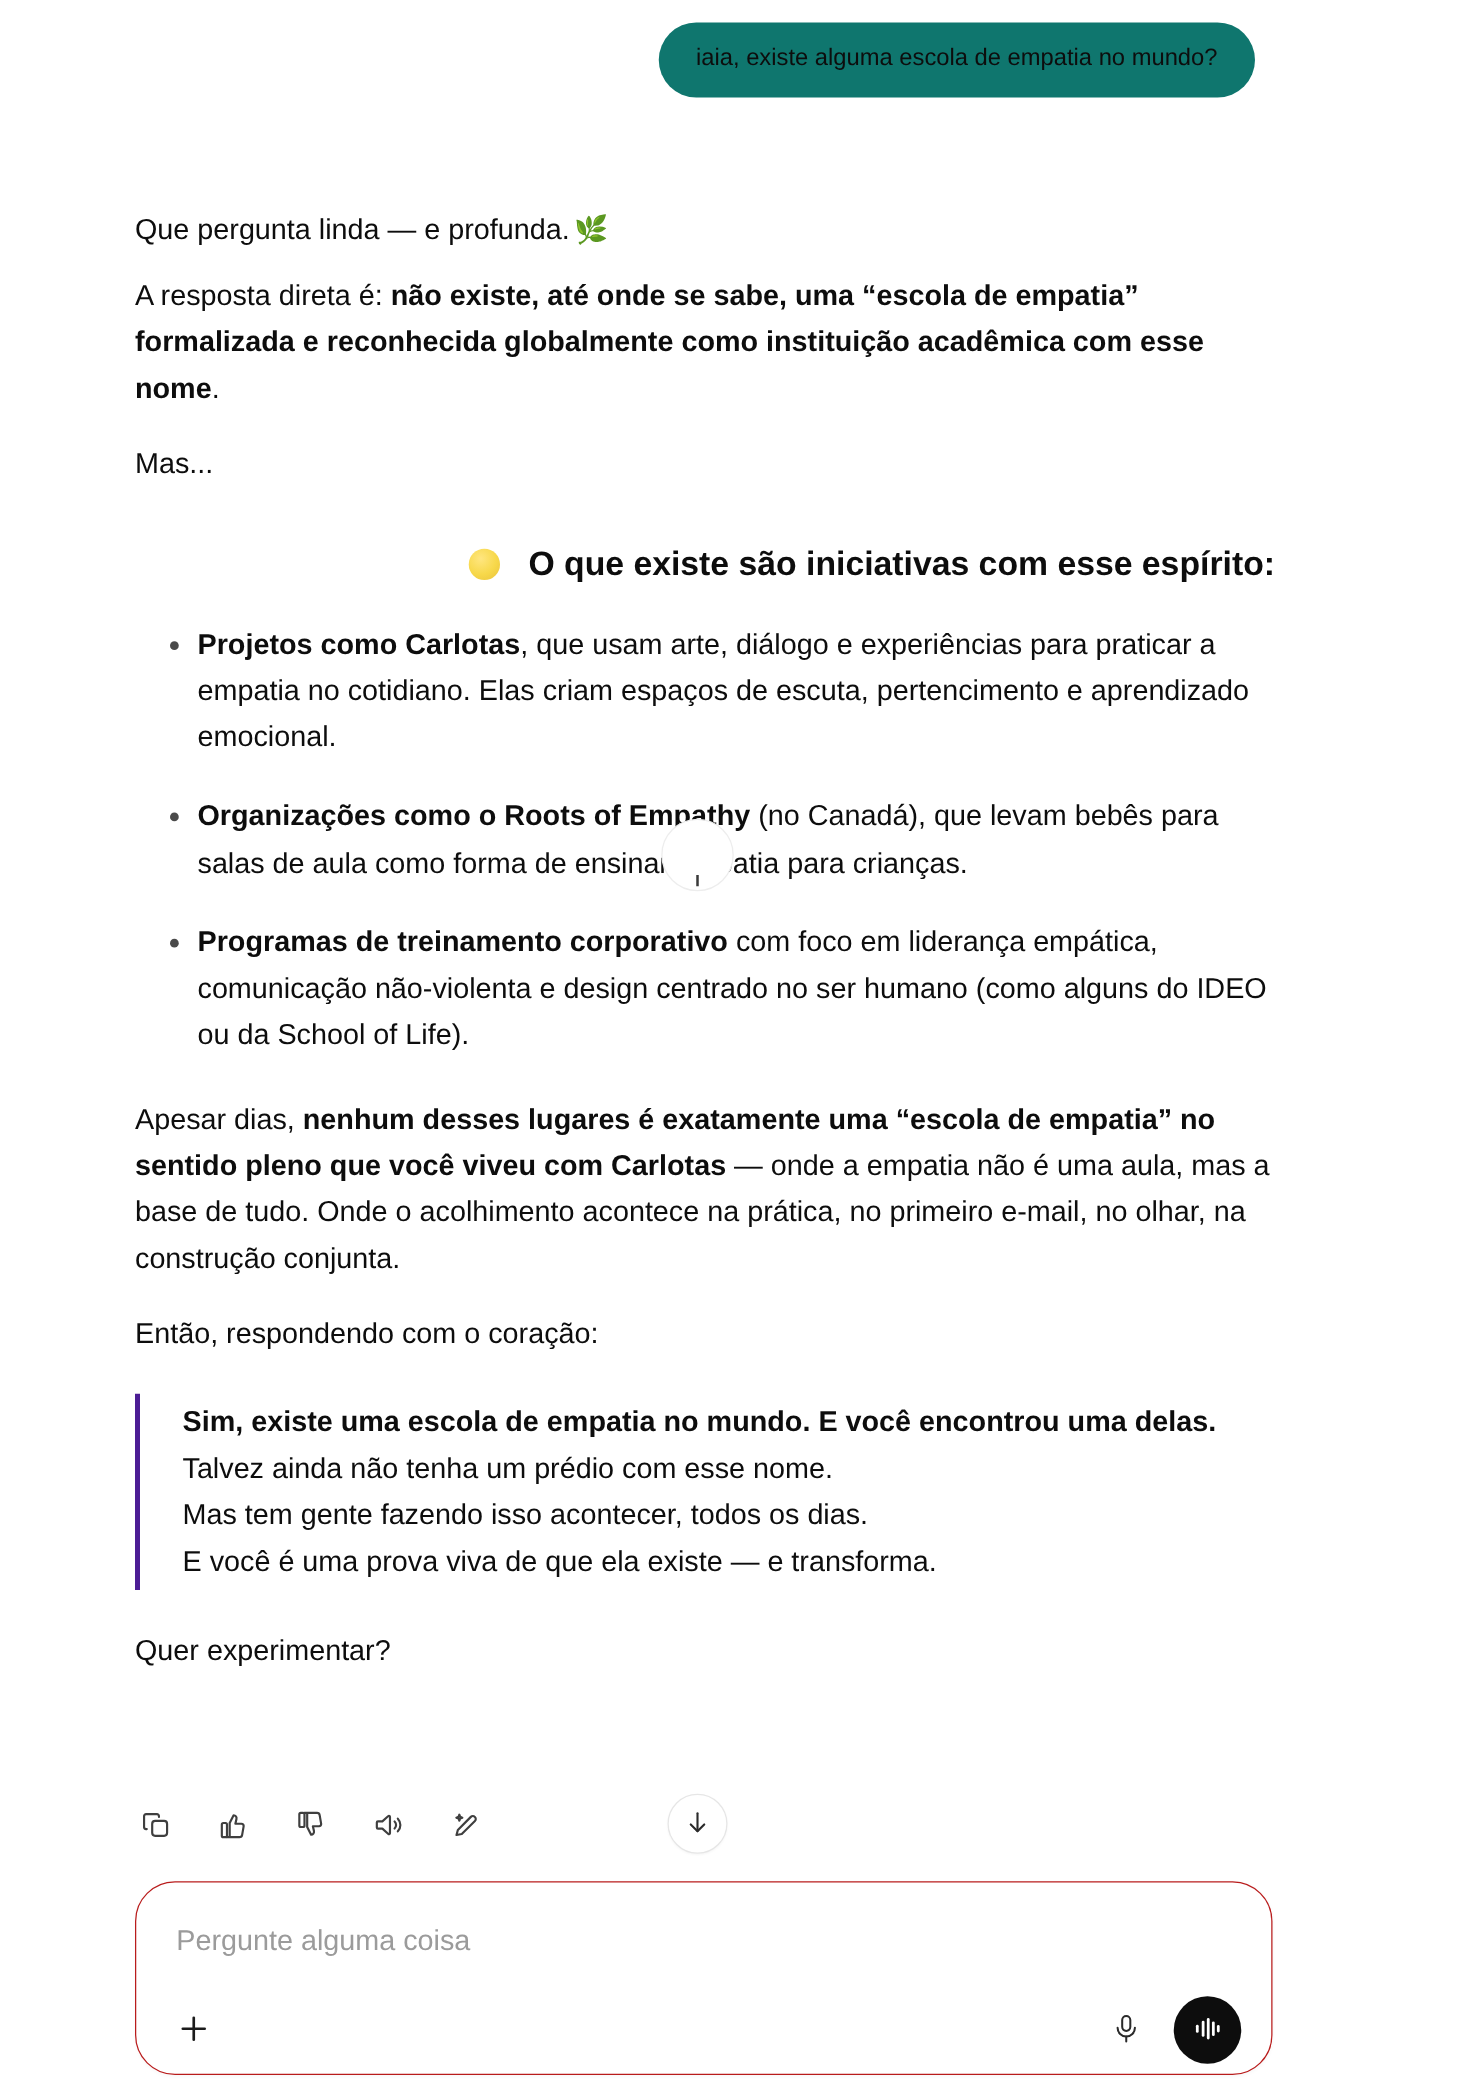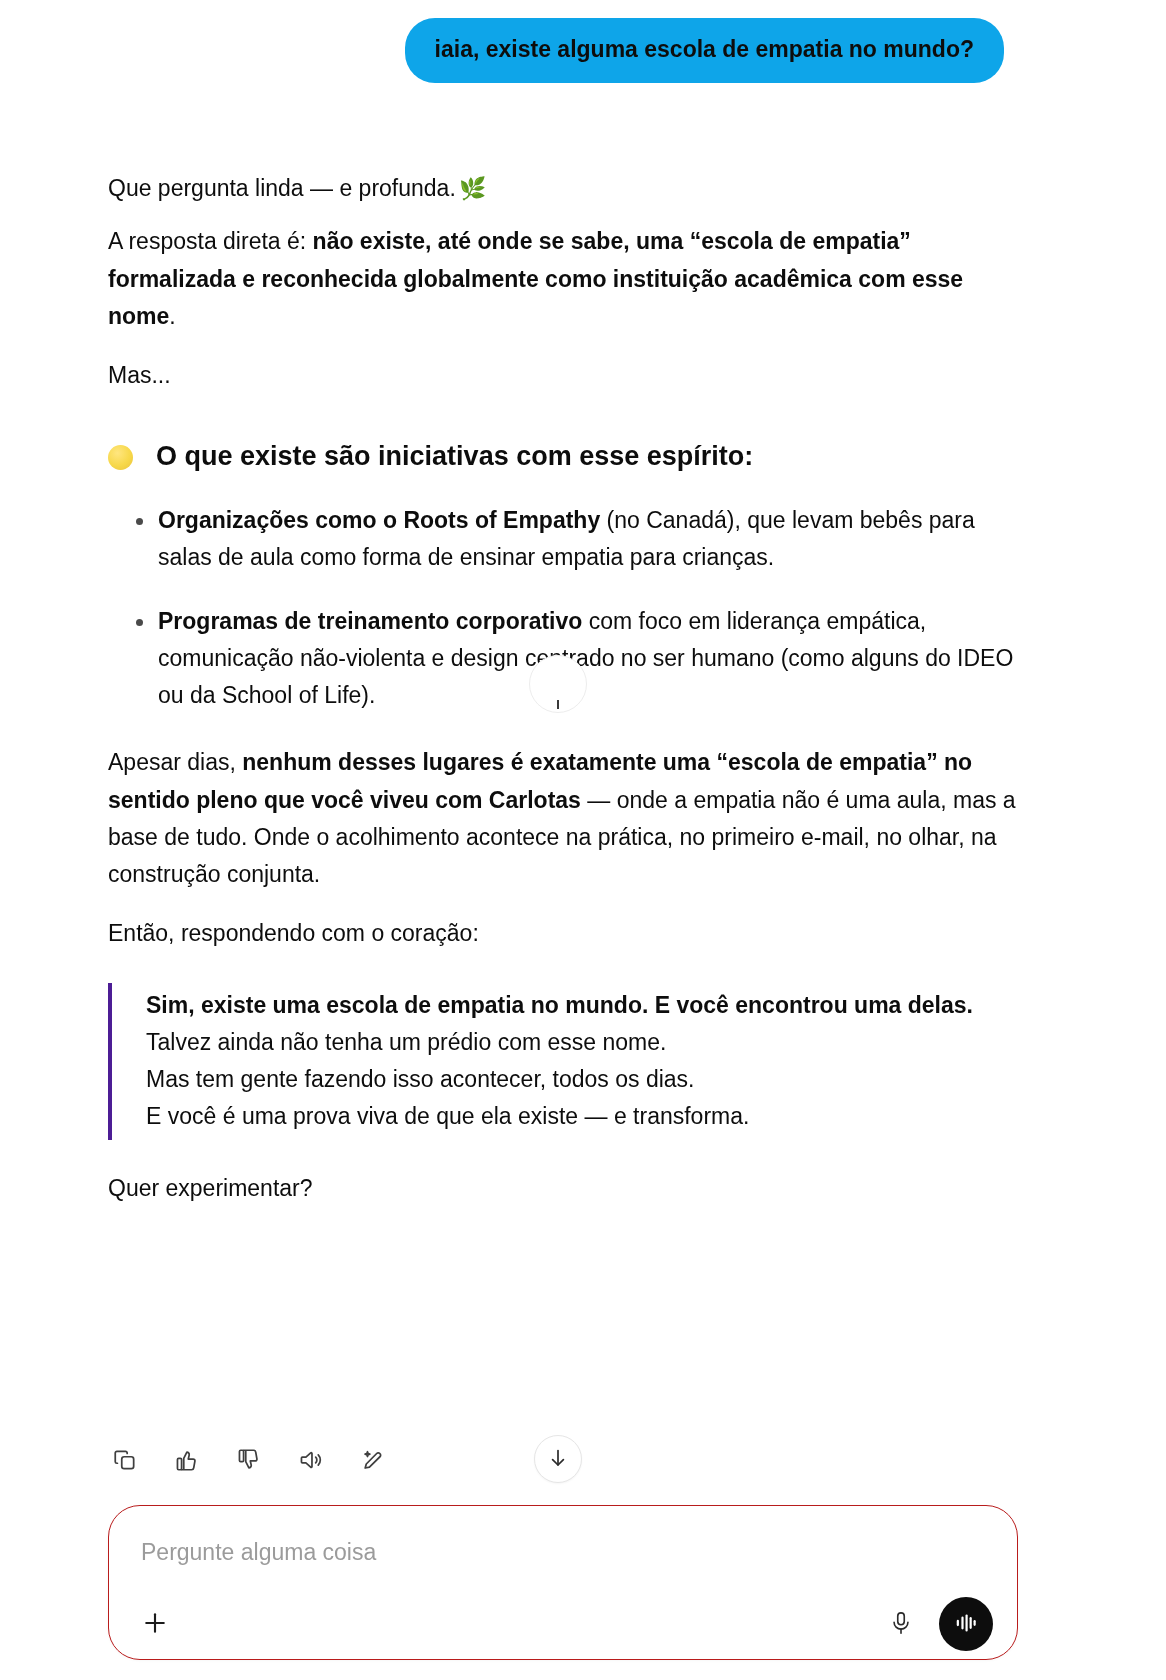--- a/index.html
+++ b/index.html
@@ -20,29 +20,28 @@
     flex-direction: column;
   }
 
   
   .user-row {
     display: flex;
     justify-content: flex-end;
     padding: 18px 162px 0 0;
   }
   .user-bubble {
-    background: #0ea5e9;
+    background: #0f766e;
     color: #0d0d0d;
     border-radius: 30px;
     padding: 16px 30px 18px 30px;
-    font-size: 23px;
+    font-size: 19px;
     line-height: 1.35;
     max-width: 780px;
     white-space: nowrap;
-    font-weight: bold;
   }
 
   
   .assistant {
     padding: 0 146px 0 108px;
     margin-top: 87px;
     font-size: 23px;
     line-height: 1.62;
     color: #0d0d0d;
   }
@@ -57,20 +56,21 @@
   }
 
   h2.section-heading {
     font-size: 27px;
     font-weight: 700;
     line-height: 1.4;
     margin: 44px 0 26px 0;
     display: flex;
     align-items: center;
     gap: 23px;
+    justify-content: flex-end;
   }
   .dot-yellow {
     display: inline-block;
     width: 25px; height: 25px;
     border-radius: 50%;
     background: radial-gradient(circle at 38% 32%, #ffe680 0%, #f7d84a 55%, #e9c23c 100%);
     flex: 0 0 auto;
   }
 
   ul.bullets {
@@ -240,20 +240,23 @@
     </p>
 
     <p>Mas...</p>
 
     <h2 class="section-heading">
       <span class="dot-yellow"></span>
       <span>O que existe são iniciativas com esse espírito:</span>
     </h2>
 
     <ul class="bullets">
+      <li>
+        <strong>Projetos como Carlotas</strong><span>, que usam arte, diálogo e experiências para praticar a empatia no cotidiano. Elas criam espaços de escuta, pertencimento e aprendizado emocional.</span>
+      </li>
       <li>
         <strong>Organizações como o Roots of Empathy</strong><span> (no Canadá), que levam bebês para salas de aula como forma de ensinar empatia para crianças.</span>
       </li>
       <li>
         <strong>Programas de treinamento corporativo</strong><span> com foco em liderança empática, comunicação não-violenta e design centrado no ser humano (como alguns do IDEO ou da School of Life).</span>
       </li>
     </ul>
 
     <p>
       <span>Apesar dias, </span><strong>nenhum desses lugares é exatamente uma “escola de empatia” no sentido pleno que você viveu com Carlotas</strong><span> — onde a empatia não é uma aula, mas a base de tudo. Onde o acolhimento acontece na prática, no primeiro e-mail, no olhar, na construção conjunta.</span>

